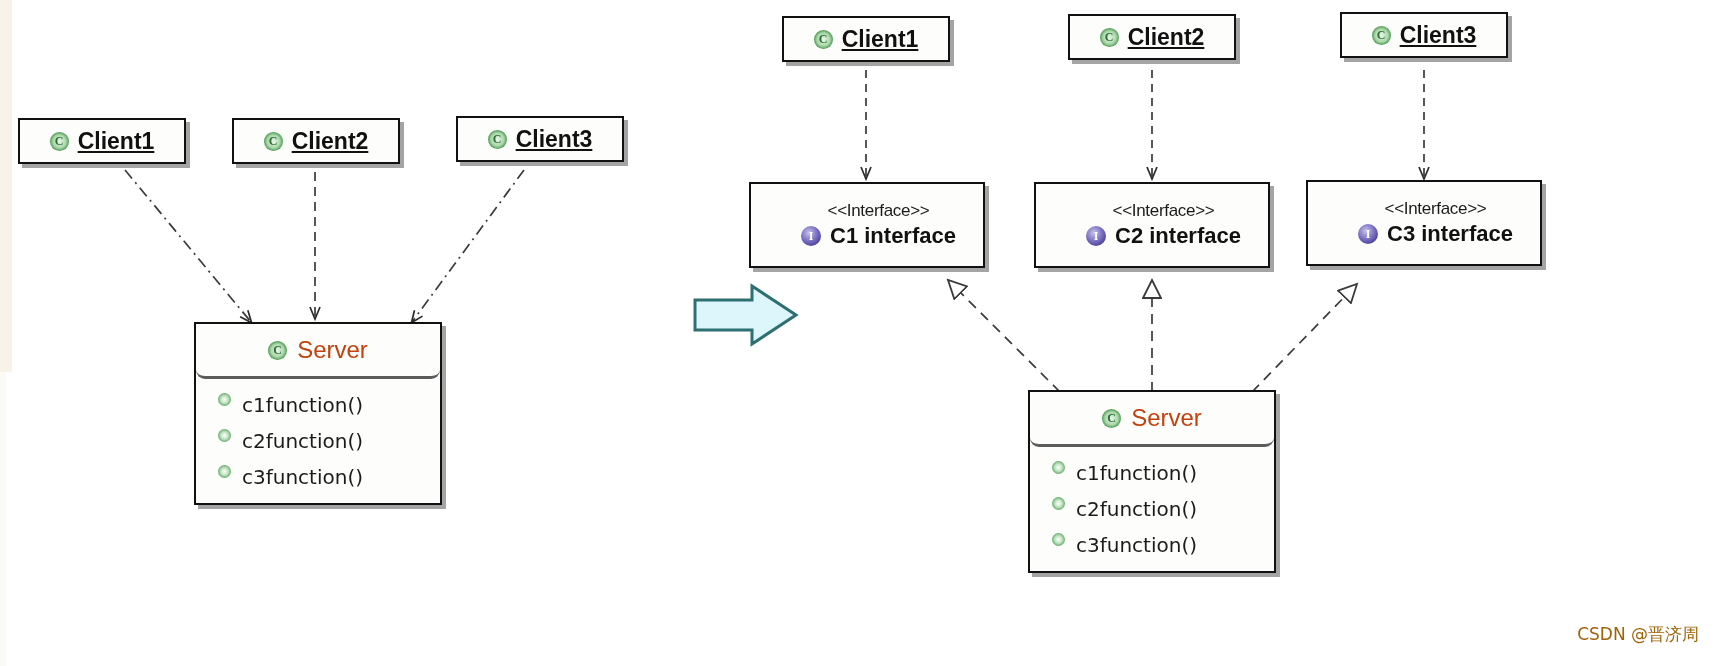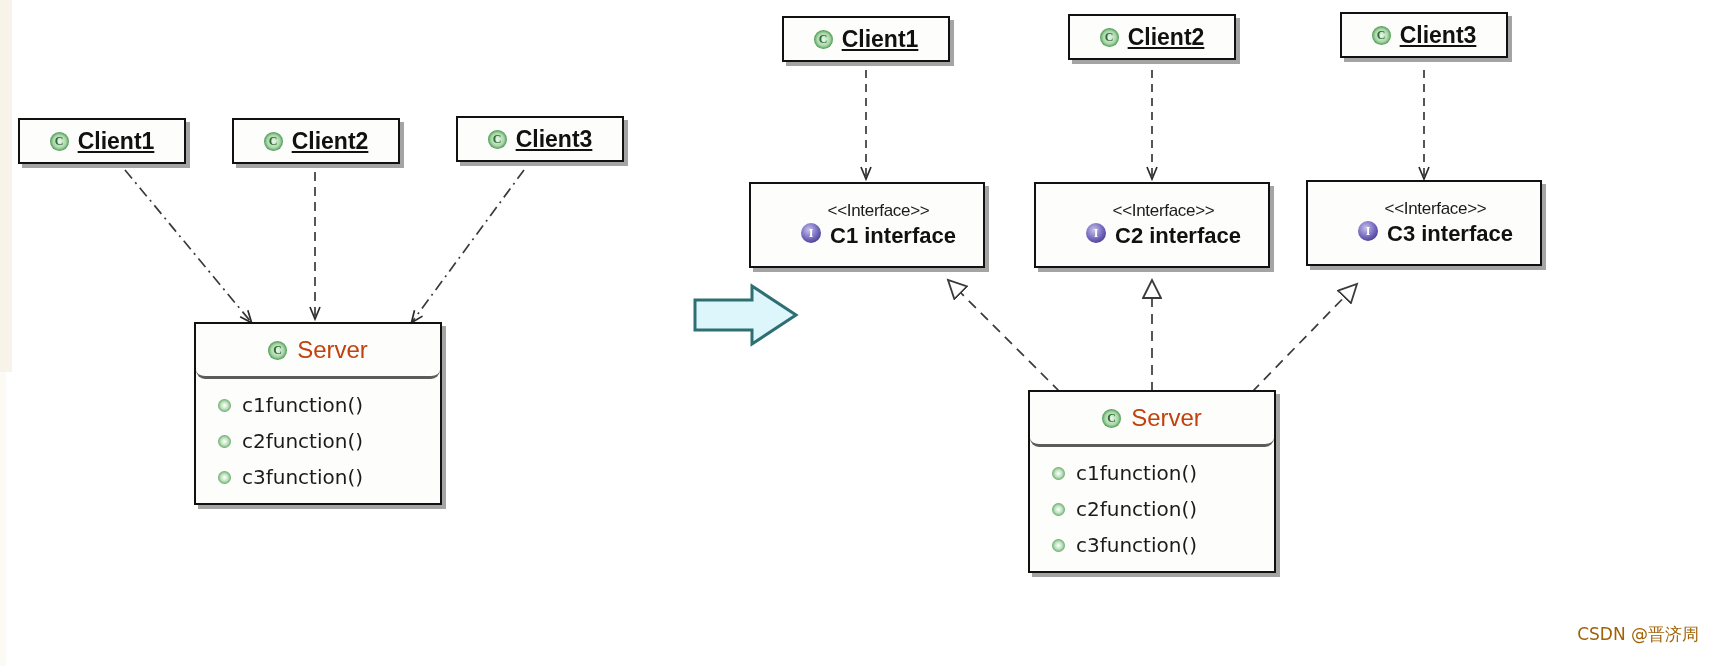--- a/index.html
+++ b/index.html
@@ -127,21 +127,21 @@
     height: 100%;
     gap: 2px;
   }
   .iface-stereo {
     font-size: 17px;
     color: #1b1b1b;
     letter-spacing: -0.3px;
   }
   .iface-name {
     display: flex;
-    align-items: flex-start;
+    align-items: center;
     gap: 9px;
     font-size: 22px;
     font-weight: bold;
     color: #111111;
     white-space: nowrap;
   }
 
   
   .class-box { }
   .class-header {
@@ -159,21 +159,21 @@
   }
   .class-members {
     padding: 14px 0 14px 22px;
     display: flex;
     flex-direction: column;
     gap: 12px;
     background: #fdfdfb;
   }
   .member-row {
     display: flex;
-    align-items: center;
+    align-items: flex-start;
     gap: 11px;
     font-size: 20px;
     color: #1b1b1b;
     white-space: nowrap;
     font-family: "DejaVu Sans", sans-serif;
   }
 
   
   .transition {
     position: absolute;

